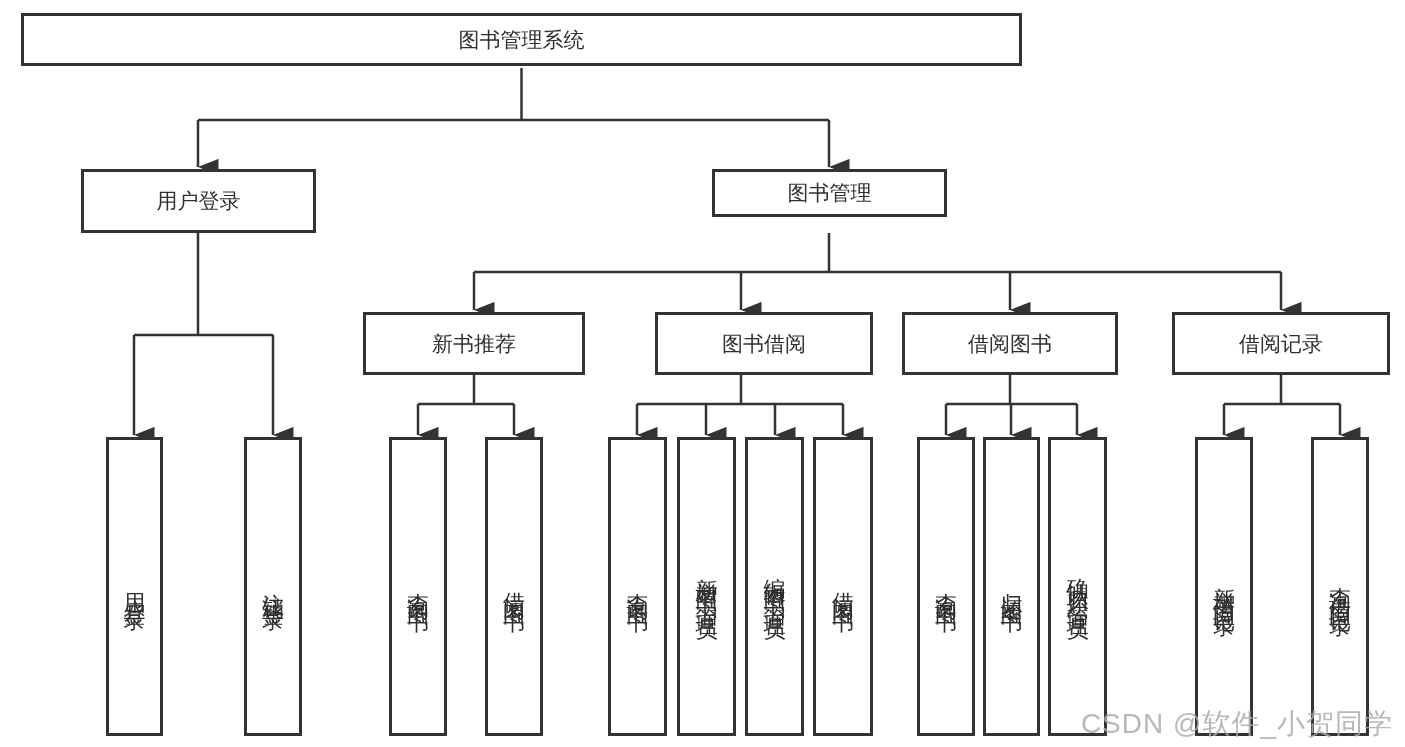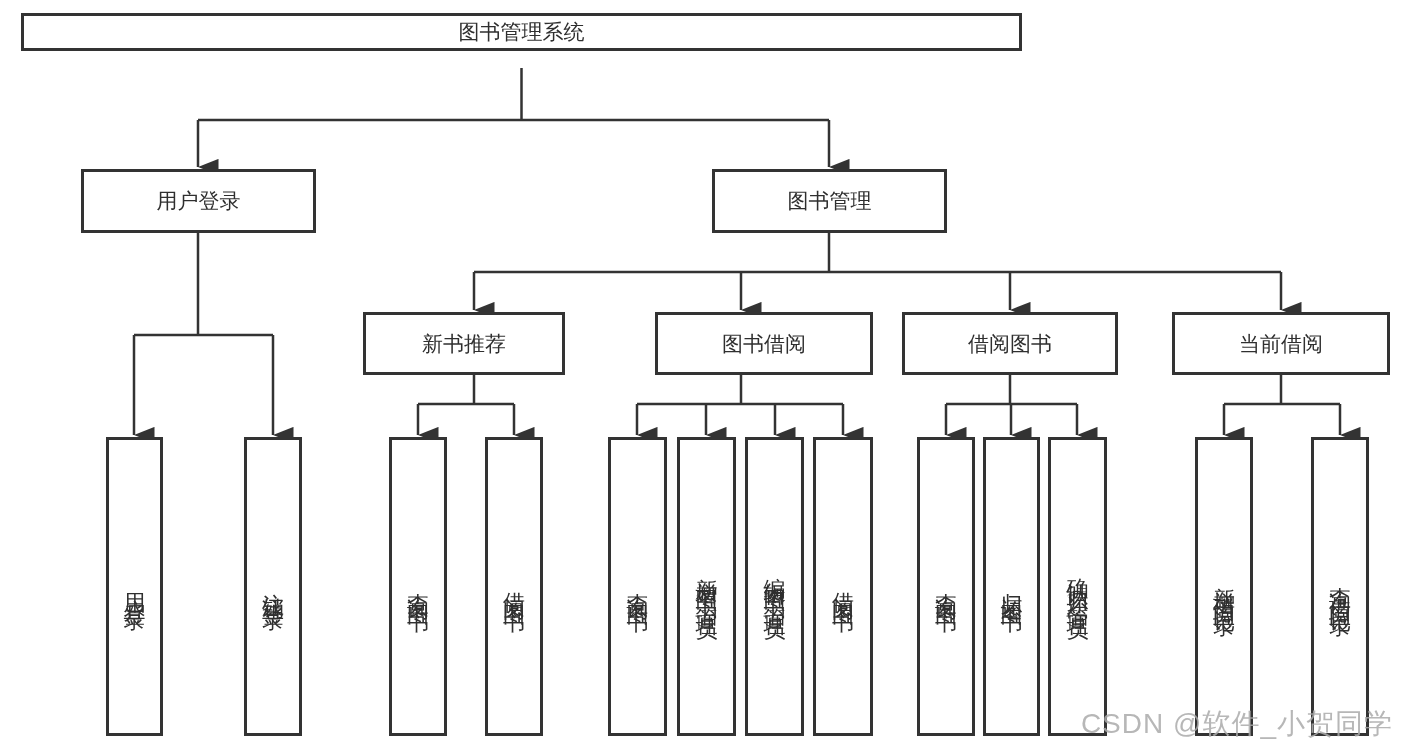--- a/index.html
+++ b/index.html
@@ -92,42 +92,42 @@
       <line x1="946" y1="404" x2="946" y2="435" marker-end="url(#arrow)"></line>
       <line x1="1011" y1="404" x2="1011" y2="435" marker-end="url(#arrow)"></line>
       <line x1="1077" y1="404" x2="1077" y2="435" marker-end="url(#arrow)"></line>
 
       <path d="M1281 375 V404 M1224 404 H1340"></path>
       <line x1="1224" y1="404" x2="1224" y2="435" marker-end="url(#arrow)"></line>
       <line x1="1340" y1="404" x2="1340" y2="435" marker-end="url(#arrow)"></line>
     </g>
   </svg>
 
-  <div class="box" style="left:21px;top:13px;width:1001px;height:38px;">
+  <div class="box" style="left:21px;top:13px;width:1001px;height:53px;">
     <span>图书管理系统</span>
   </div>
 
   <div class="box" style="left:81px;top:169px;width:235px;height:64px;">
     <span>用户登录</span>
   </div>
-  <div class="box" style="left:712px;top:169px;width:235px;height:64px;">
+  <div class="box" style="left:712px;top:169px;width:235px;height:48px;">
     <span>图书管理</span>
   </div>
 
-  <div class="box" style="left:363px;top:312px;width:202px;height:63px;">
+  <div class="box" style="left:363px;top:312px;width:222px;height:63px;">
     <span>新书推荐</span>
   </div>
   <div class="box" style="left:632px;top:312px;width:218px;height:63px;margin-left:23px;">
     <span>图书借阅</span>
   </div>
   <div class="box" style="left:902px;top:312px;width:216px;height:63px;">
     <span>借阅图书</span>
   </div>
   <div class="box" style="left:1172px;top:312px;width:218px;height:63px;">
-    <span>当前借阅</span>
+    <span>借阅记录</span>
   </div>
 
   <div class="box leaf" style="left:106px;top:437px;width:57px;height:299px;">
     <span class="vtext">用户登录</span>
   </div>
   <div class="box leaf" style="left:244px;top:437px;width:58px;height:299px;">
     <span class="vtext">注销登录</span>
   </div>
 
   <div class="box leaf" style="left:389px;top:437px;width:58px;height:299px;">

